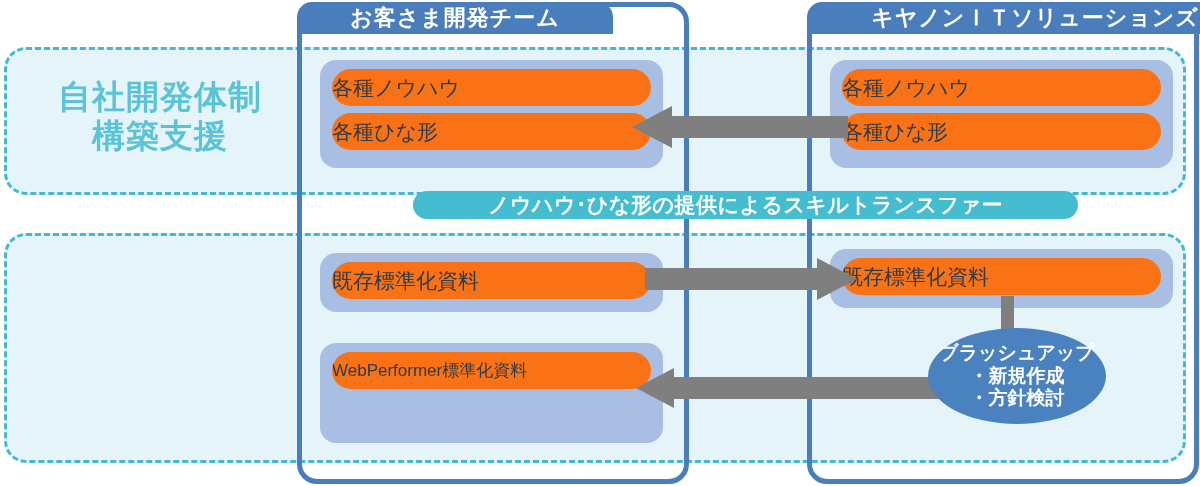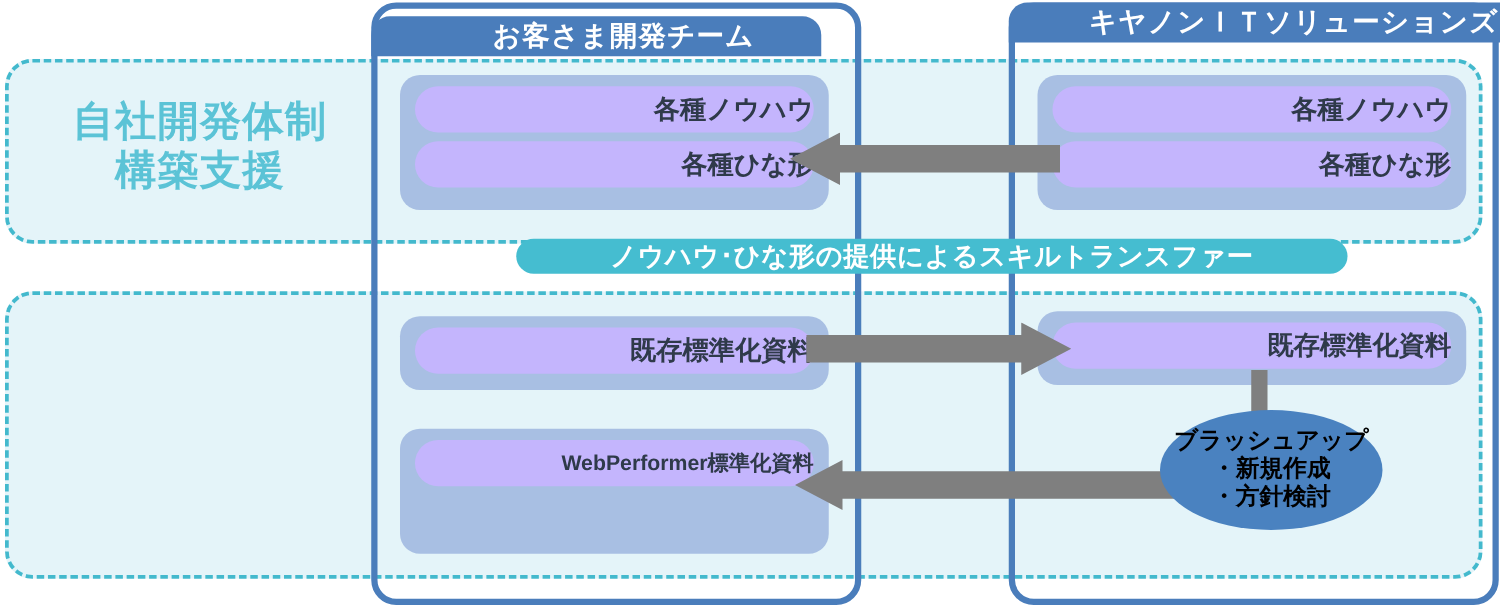--- a/index.html
+++ b/index.html
@@ -55,41 +55,41 @@
     color:#ffffff;
     font-size:22px;
     font-weight:bold;
     text-align:center;
     line-height:32px;
     height:32px;
     border-top-left-radius:15px;
     border-top-right-radius:15px;
     letter-spacing:1px;
   }
-  #header-left{left:297px;top:13px;width:316px;padding-left:44px;}
+  #header-left{left:297px;top:2px;width:316px;}
   #header-right{left:807px;top:2px;width:392px;padding-left:32px;}
 
   
   .group-box{
     position:absolute;
     background:#a8bfe3;
     border-radius:16px;
     box-sizing:border-box;
     padding:9px 12px;
     display:flex;
     flex-direction:column;
     gap:7px;
   }
   .pill{
-    background:#c4b5fd;
+    background:#f97316;
     border-radius:22px;
     color:#2f3a4a;
     font-size:21px;
-    font-weight:bold;
-    text-align:right;
+    font-weight:normal;
+    text-align:left;
     line-height:37px;
     height:37px;
     white-space:nowrap;
     overflow:hidden;
   }
   .pill.small{font-size:17px;}
 
   #group-tl{left:320px;top:60px;width:343px;height:108px;}
   #group-tr{left:830px;top:60px;width:343px;height:108px;}
   #group-ml{left:320px;top:253px;width:343px;height:59px;}
@@ -99,21 +99,21 @@
   
   .arrow{position:absolute;}
   .arrow svg{display:block;}
 
   
   #ellipse-brushup{
     position:absolute;
     left:928px;top:328px;width:178px;height:96px;
     background:#4a82c0;
     border-radius:50%;
-    color:#000000;
+    color:#ffffff;
     font-size:19px;
     font-weight:bold;
     line-height:1.18;
     display:flex;
     align-items:center;
     justify-content:center;
     text-align:center;
     white-space:pre-line;
     z-index:6;
   }

